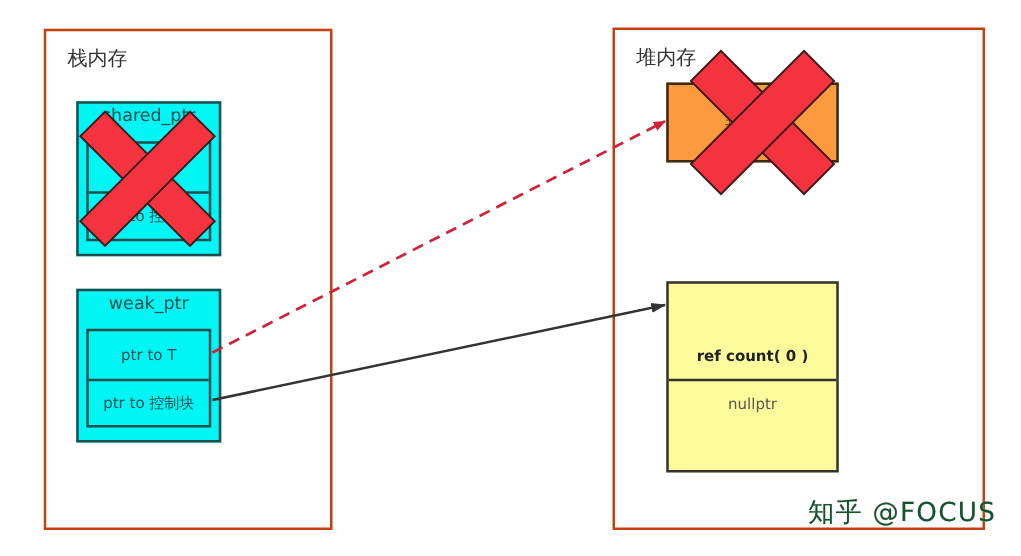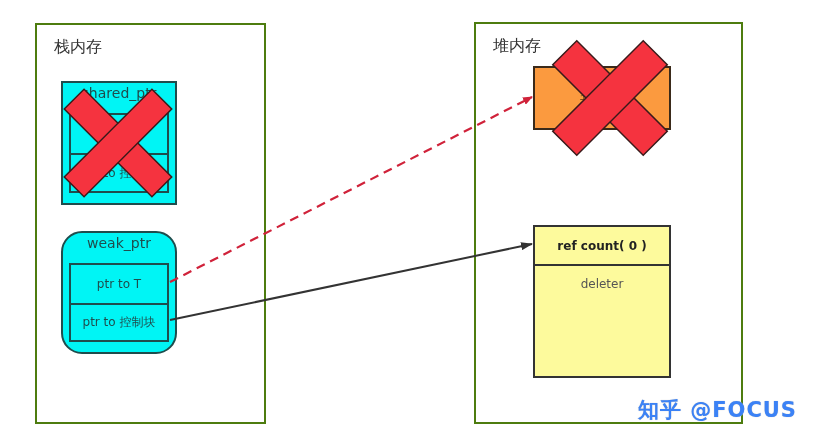--- a/index.html
+++ b/index.html
@@ -1,71 +1,71 @@
 <!DOCTYPE html>
 <html><head>
   <meta charset="utf-8">
   <style>
     html, body { margin: 0; padding: 0; background: #ffffff; }
     body { width: 817px; height: 445px; position: relative; overflow: hidden;
       font-family: "DejaVu Sans", "Liberation Sans", sans-serif; color: #333; }
-    .frame { position: absolute; border: 2px solid #4d7c0f; box-sizing: border-box; background: #fff; }
+    .frame { position: absolute; border: 2px solid #c2410c; box-sizing: border-box; background: #fff; }
     .frame-title { position: absolute; font-size: 16px; color: #333; }
     .ptr-box { position: absolute; background: #00f5f5; border: 2px solid #1f4d4d; box-sizing: border-box; }
     .ptr-title { position: absolute; left: 0; right: 0; text-align: center; font-size: 14px; color: #1f4d4d; }
     .ptr-inner { position: absolute; left: 6px; right: 6px; border: 2px solid #1f4d4d; box-sizing: border-box; }
     .ptr-row { height: 50%; box-sizing: border-box; display: flex; align-items: center; justify-content: center;
       font-size: 12px; color: #1f4d4d; }
     .ptr-row + .ptr-row { border-top: 2px solid #1f4d4d; }
     .obj-box { position: absolute; background: #fb9a3f; border: 2px solid #3a2a1a; box-sizing: border-box;
       display: flex; align-items: center; justify-content: center; font-size: 11px; color: #5a3410; }
     .ctrl-box { position: absolute; background: #fdfa9c; border: 2px solid #333; box-sizing: border-box; }
     .ctrl-row { height: 25%; box-sizing: border-box; display: flex; align-items: center; justify-content: center;
       font-size: 12px; color: #222; }
     .ctrl-row + .ctrl-row { border-top: 2px solid #333; }
-    .ctrl-row.bold { font-weight: bold; }
+    .ctrl-row.bold { font-weight: bold; margin-top: 39px; }
     .ctrl-row.light { color: #555; font-weight: normal; }
     svg.overlay { position: absolute; left: 0; top: 0; pointer-events: none; }
-    .watermark { position: absolute; right: 20px; top: 396px; font-size: 21px; color: #3b82f6;
-      letter-spacing: 1px; text-shadow: 0 0 1px #bbb; font-weight: bold; }
+    .watermark { position: absolute; right: 20px; top: 396px; font-size: 21px; color: #14532d;
+      letter-spacing: 1px; text-shadow: 0 0 1px #bbb; }
   </style>
 </head>
 <body>
 
 <div class="frame" style="left:35px; top:23px; width:231px; height:401px;">
   <span class="frame-title" style="left:17px; top:12px;">栈内存</span>
 </div>
 
 <div class="ptr-box" style="left:61px; top:81px; width:116px; height:124px;">
   <span class="ptr-title" style="top:2px;">shared_ptr</span>
   <div class="ptr-inner" style="top:30px; height:80px;">
     <div class="ptr-row">ptr to T</div>
     <div class="ptr-row">ptr to 控制块</div>
   </div>
 </div>
 
-<div class="ptr-box" style="left:61px; top:231px; width:116px; height:123px;border-radius:21px;">
+<div class="ptr-box" style="left:61px; top:231px; width:116px; height:123px;">
   <span class="ptr-title" style="top:2px;">weak_ptr</span>
   <div class="ptr-inner" style="top:30px; height:79px;">
     <div class="ptr-row">ptr to T</div>
     <div class="ptr-row">ptr to 控制块</div>
   </div>
 </div>
 
-<div class="frame" style="left:474px; top:22px; width:269px; height:402px;padding-left:16px;">
+<div class="frame" style="left:490px; top:22px; width:298px; height:402px;padding-left:16px;">
   <span class="frame-title" style="left:17px; top:12px;">堆内存</span>
 </div>
 
 <div class="obj-box" style="left:533px; top:66px; width:138px; height:64px;">
   <span>共享对象</span>
 </div>
 
 <div class="ctrl-box" style="left:533px; top:225px; width:138px; height:153px;">
   <div class="ctrl-row bold">ref count( 0 )</div>
-  <div class="ctrl-row light">deleter</div>
+  <div class="ctrl-row light">nullptr</div>
 </div>
 
 <svg class="overlay" width="817" height="445" viewBox="0 0 817 445">
   <defs>
     <marker id="arrowRed" markerWidth="10" markerHeight="8" refX="9" refY="4" orient="auto" markerUnits="userSpaceOnUse">
       <path d="M0,0 L10,4 L0,8 Z" fill="#d0223a"></path>
     </marker>
     <marker id="arrowDark" markerWidth="12" markerHeight="8" refX="11" refY="4" orient="auto" markerUnits="userSpaceOnUse">
       <path d="M0,0 L12,4 L0,8 Z" fill="#333"></path>
     </marker>

